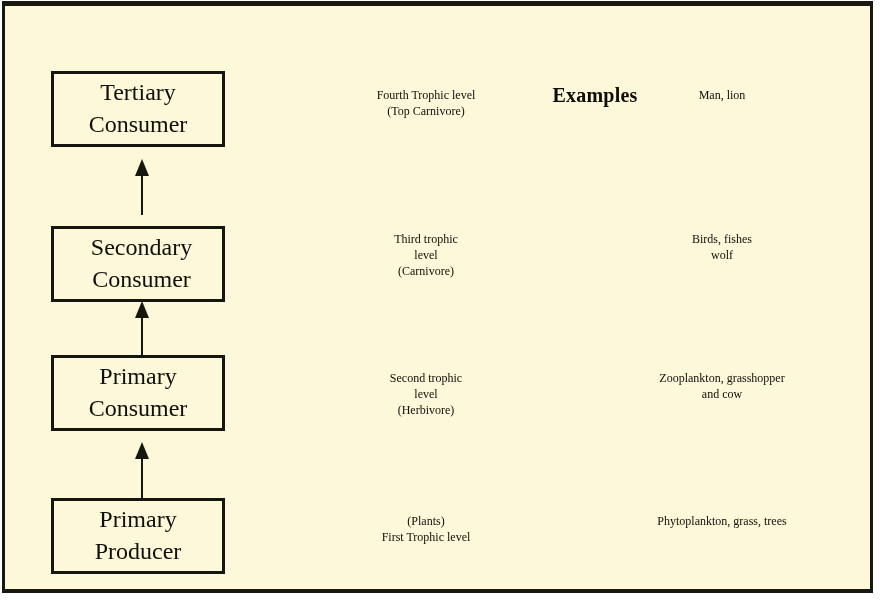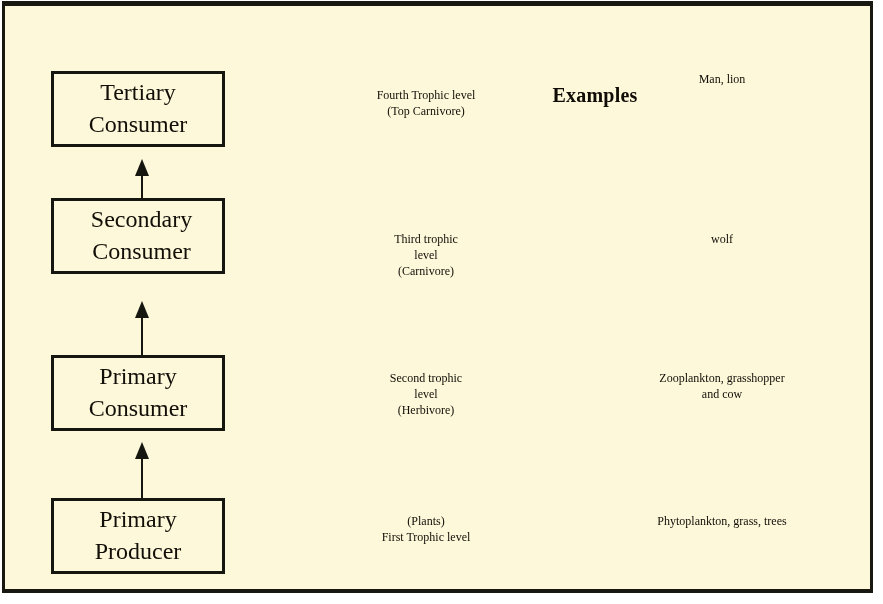--- a/index.html
+++ b/index.html
@@ -147,39 +147,40 @@
       </div>
 
       <div class="box" style="top:65px;">
         <span class="line">Tertiary</span>
         <span class="line">Consumer</span>
       </div>
       <div class="col-text col-mid" style="top:82px;">
         <span class="line">Fourth Trophic level</span>
         <span class="line">(Top Carnivore)</span>
       </div>
-      <div class="col-text col-right" style="top:66px;">
+      <div class="col-text col-right" style="top:82px;">
         <span class="line">Man, lion</span>
       </div>
 
       <div class="arrow" style="top:153px; height:56px;">
         <div class="head"></div>
         <div class="shaft"></div>
       </div>
 
-      <div class="box" style="top:192px;padding-left:7px;">
+      <div class="box" style="top:220px;padding-left:7px;">
         <span class="line">Secondary</span>
         <span class="line">Consumer</span>
       </div>
       <div class="col-text col-mid" style="top:226px;">
         <span class="line">Third trophic</span>
         <span class="line">level</span>
         <span class="line">(Carnivore)</span>
       </div>
       <div class="col-text col-right" style="top:226px;">
+        <span class="line">Birds, fishes</span>
         <span class="line">wolf</span>
       </div>
 
       <div class="arrow" style="top:295px; height:54px;">
         <div class="head"></div>
         <div class="shaft"></div>
       </div>
 
       <div class="box" style="top:349px;">
         <span class="line">Primary</span>

